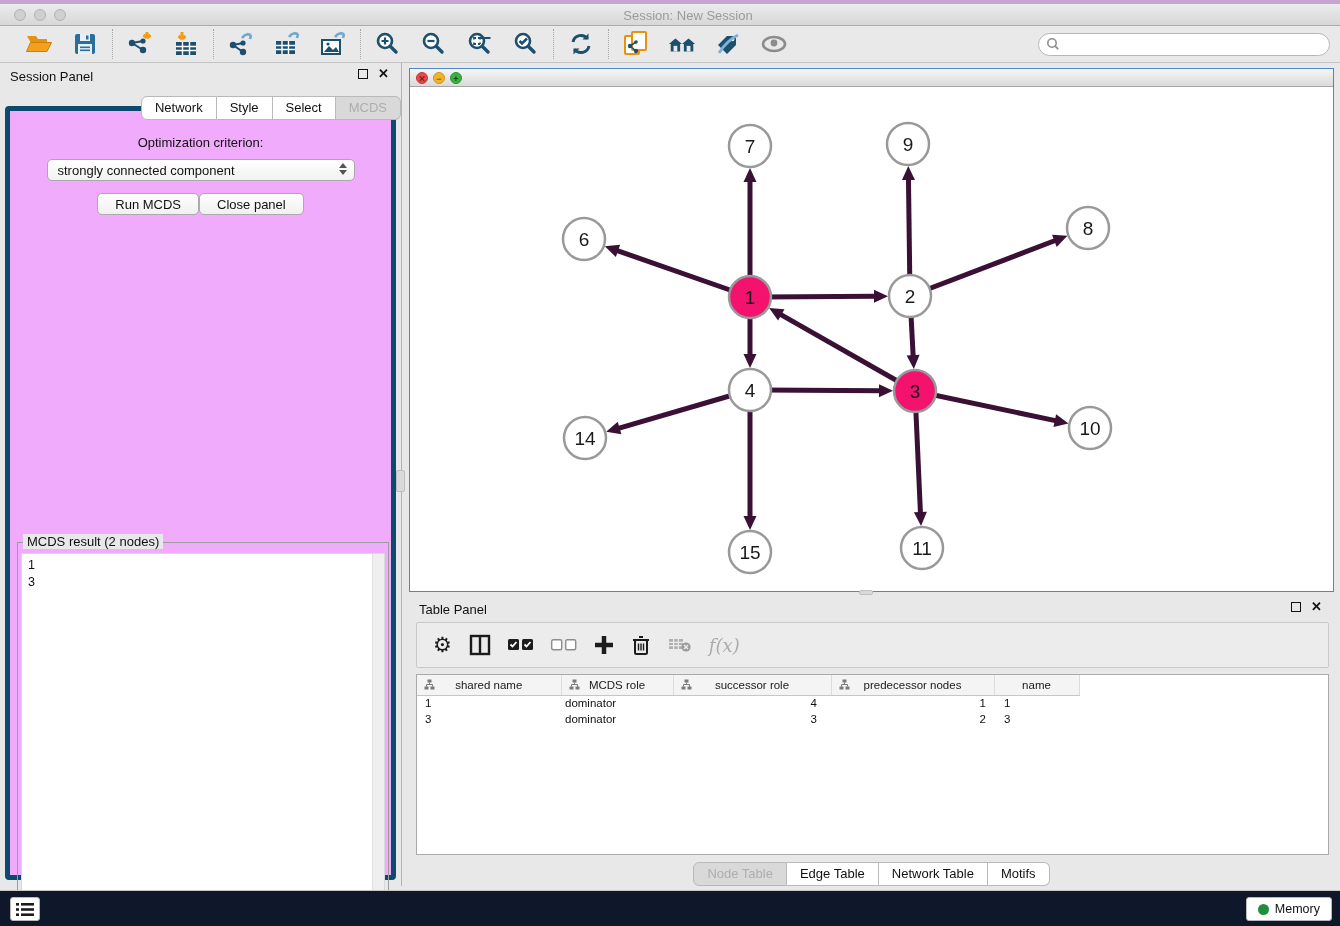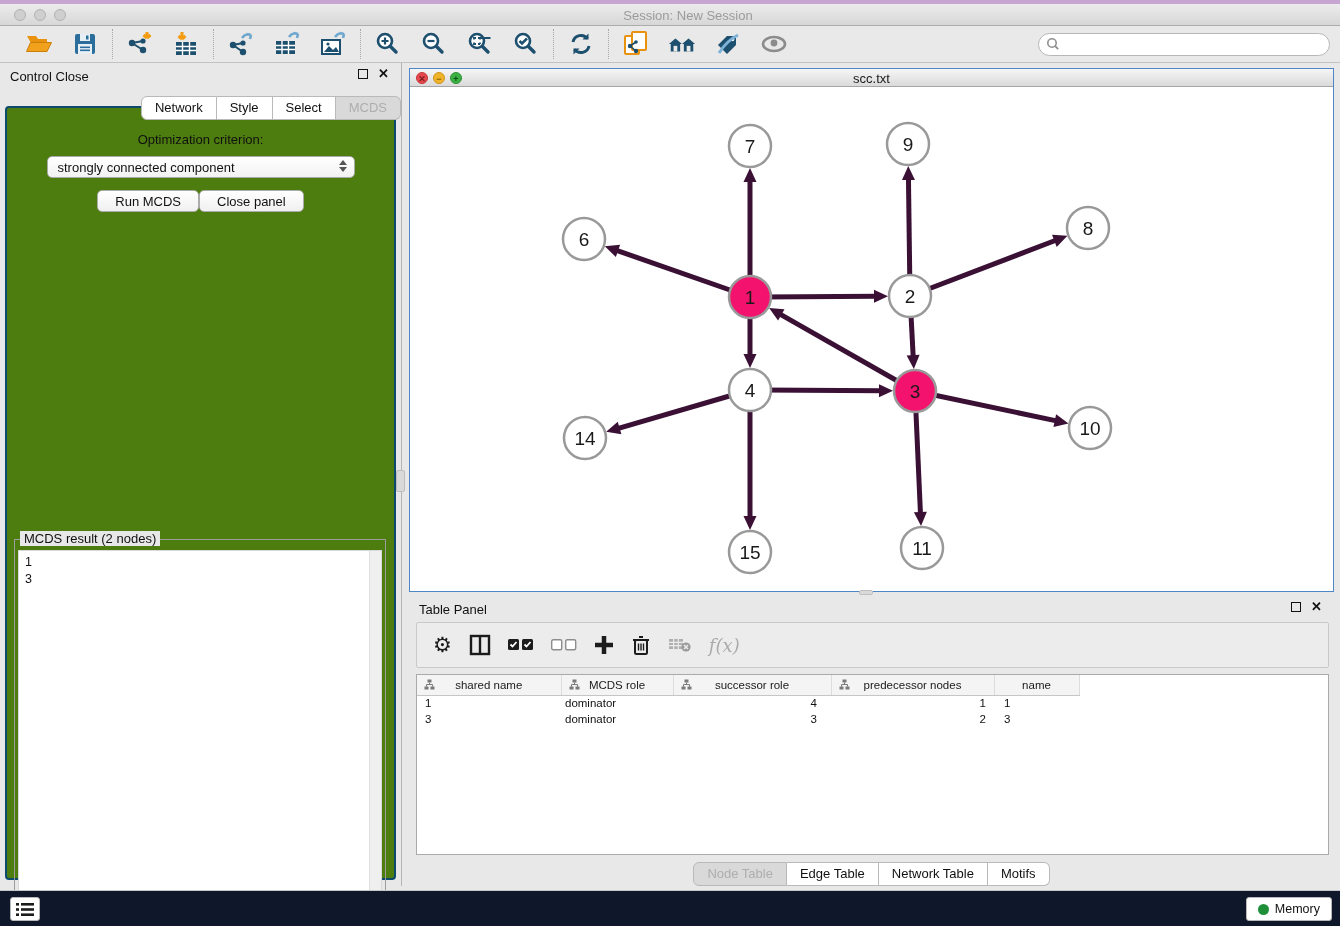--- a/index.html
+++ b/index.html
@@ -35,21 +35,21 @@
   .float-box { width:10px; height:10px; border:1.5px solid #111; background:transparent; }
   .close-x { font-size:13px; font-weight:bold; color:#111; line-height:10px; }
 
   .cp-tabs { display:flex; justify-content:flex-end; margin-top:7px; position:relative; z-index:2; }
   .tab { font-size:13px; padding:3px 13px 4px; background:#fff; border:1px solid #b9b9b9; border-left:none; color:#111; }
   .tab.first { border-left:1px solid #b9b9b9; border-radius:6px 0 0 6px; }
   .tab.last { border-radius:0 6px 6px 0; }
   .tab.selected { background:#d9d9d9; color:#aeaeae; }
 
   .cp-content { position:absolute; left:5px; right:5px; top:43px; bottom:6px;
-    border:2px solid #0c4a6e; border-radius:4px; background:#4d7c0f; }
+    border:5px solid #0c4a6e; border-radius:4px; background:#f0abfc; }
   .opt-label { text-align:center; margin-top:24px; font-size:13px; color:#111; }
   .select-box { position:relative; margin:9px auto 0; width:308px; height:22px; background:linear-gradient(#ffffff,#f2f2f2);
     border:1px solid #a9a9a9; border-radius:5px; font-size:13px; color:#111; display:flex; align-items:center; padding:0 24px 0 10px; }
   .stepper { position:absolute; right:7px; top:3px; display:flex; flex-direction:column; gap:2px; }
   .stepper i { width:0; height:0; border-left:4px solid transparent; border-right:4px solid transparent; display:block; }
   .stepper .up { border-bottom:5px solid #555; }
   .stepper .down { border-top:5px solid #555; }
   .cp-buttons { display:flex; justify-content:center; margin-top:12px; }
   .mac-btn { height:22px; padding:0 17px; background:linear-gradient(#ffffff,#f0f0f0); border:1px solid #ababab;
     border-radius:5px; font-size:13px; color:#111; font-family:"Liberation Sans",sans-serif; }
@@ -271,21 +271,21 @@
             <circle cx="6" cy="6" r="4.2" fill="none" stroke="#8f8f8f" stroke-width="1.6"></circle>
             <path d="M9.2 9.2l3 3" stroke="#8f8f8f" stroke-width="1.8"></path>
           </svg>
       </span>
       <input type="text" placeholder="" style="">
     </div>
   </div>
 
   <div class="control-panel">
     <div class="panel-header">
-      <div class="panel-title">Control Close</div>
+      <div class="panel-title">Session Panel</div>
       <div class="panel-hdr-icons">
         <div class="float-box"></div>
         <div class="close-x">✕</div>
       </div>
     </div>
     <div class="cp-tabs">
       <div class="tab first">Network</div>
       <div class="tab">Style</div>
       <div class="tab">Select</div>
       <div class="tab last selected">MCDS</div>
@@ -316,21 +316,20 @@
 
   <div class="v-grip"></div>
 
   <div class="network-window">
     <div class="nw-titlebar">
       <div class="nw-lights">
         <div class="nw-light nw-red">✕</div>
         <div class="nw-light nw-yellow">−</div>
         <div class="nw-light nw-green">+</div>
       </div>
-      <div class="nw-title">scc.txt</div>
     </div>
     <svg class="nw-canvas" width="923" height="503" viewBox="0 0 923 503">
         <line x1="340" y1="210" x2="340" y2="92" stroke="#3a1135" stroke-width="5"></line>
         <polygon points="340,81 346.5,95 333.5,95" fill="#3a1135"></polygon>
         <line x1="340" y1="210" x2="205.15317288997298" y2="162.8848435398701" stroke="#3a1135" stroke-width="5"></line>
         <polygon points="194.76878192664867,159.2565623599134 210.12926384994495,157.73814374698483 205.8412951827234,170.01060579454995" fill="#3a1135"></polygon>
         <line x1="340" y1="210" x2="467.00064451236784" y2="209.2062459717977" stroke="#3a1135" stroke-width="5"></line>
         <polygon points="478.0004296749119,209.1374973145318 464.0413273109675,215.7248686561917 463.96007889783505,202.72512255500328" fill="#3a1135"></polygon>
         <line x1="340" y1="210" x2="340" y2="270" stroke="#3a1135" stroke-width="5"></line>
         <polygon points="340,281 333.5,267 346.5,267" fill="#3a1135"></polygon>

